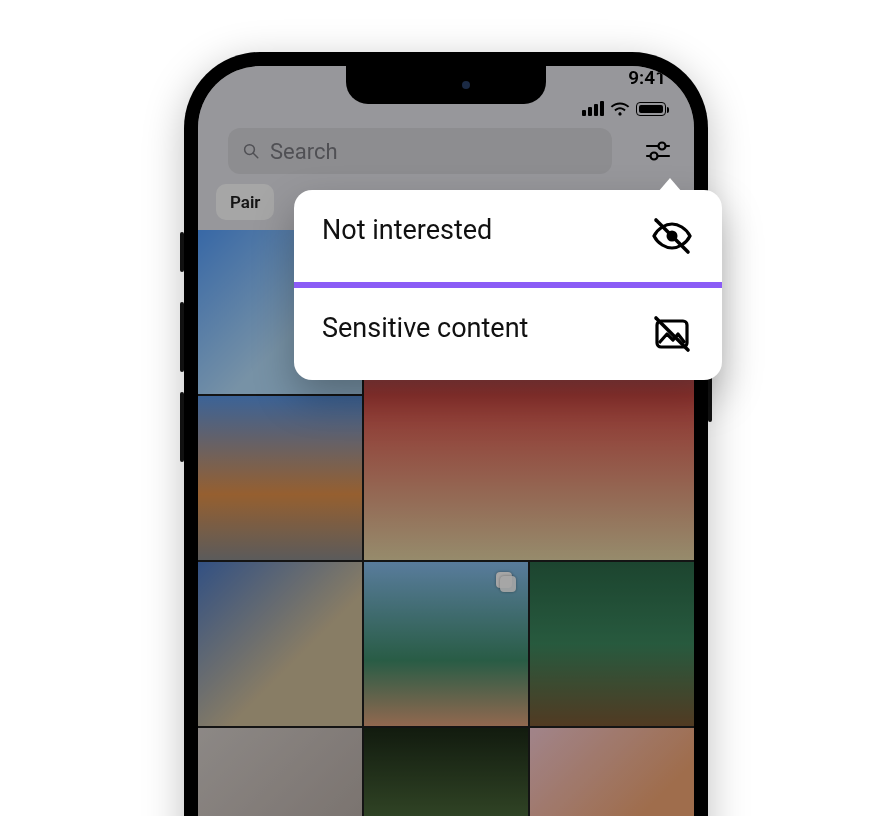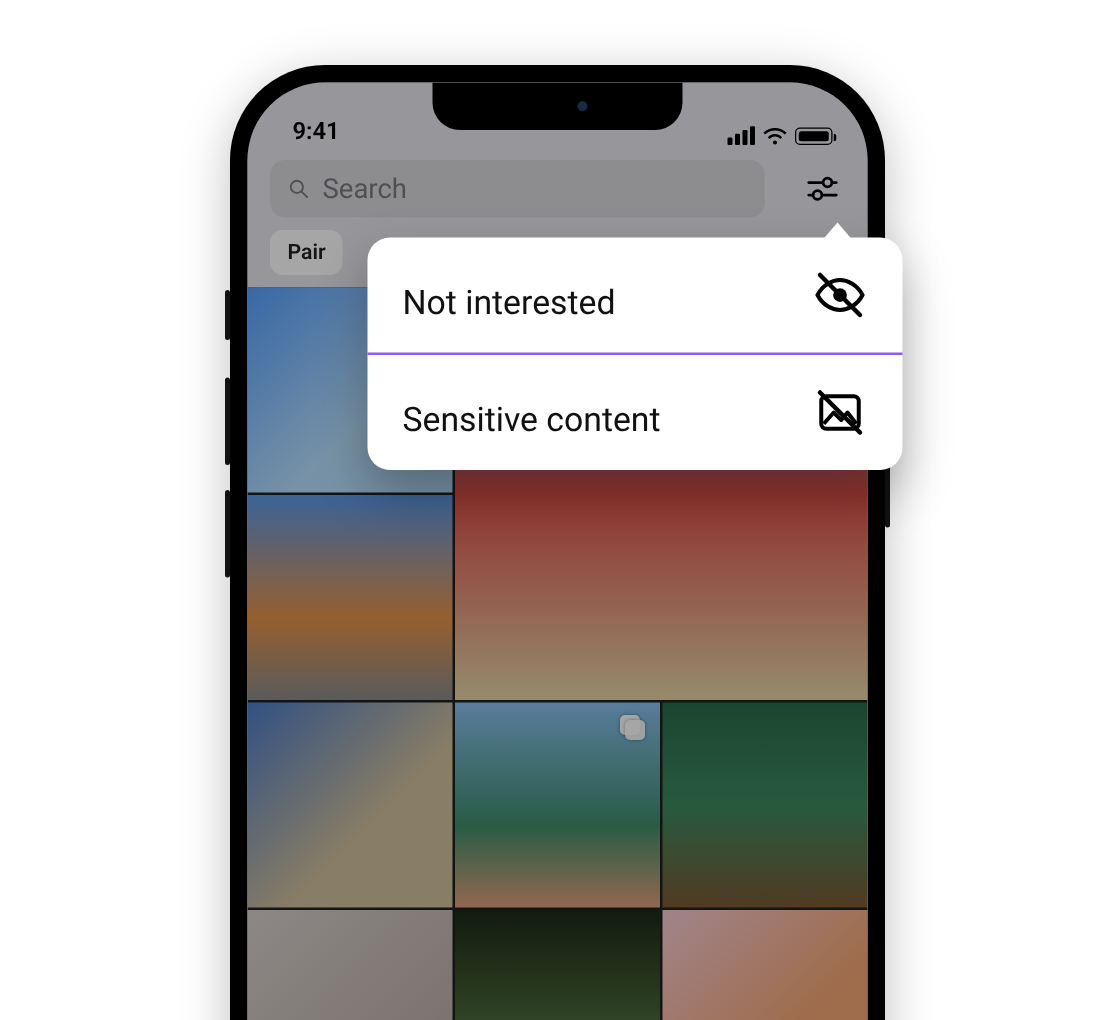--- a/index.html
+++ b/index.html
@@ -35,40 +35,40 @@
     position: absolute; top: 0; left: 50%; transform: translateX(-50%);
     width: 200px; height: 38px;
     background:#000; border-radius: 0 0 22px 22px;
     z-index: 20;
     display:flex; align-items:center; justify-content:center;
   }
   .notch-dot { width:8px; height:8px; border-radius:50%; background:#1b2a44; margin-left:40px;}
   .statusbar {
     height: 56px; display:flex; align-items:flex-end; padding: 0 28px 6px 36px;
     justify-content: space-between;
-    font-weight:600; font-size:19px; color:#000;
+    font-weight:600; font-size:19px; color:#000;flex-direction:column;
   }
   .status-icons { display:flex; gap:6px; align-items:center; }
   .signal { display:flex; gap:2px; align-items:flex-end; }
   .signal span { width:4px; background:#000; border-radius:1px; display:block;}
   .signal span:nth-child(1){height:6px;}
   .signal span:nth-child(2){height:9px;}
   .signal span:nth-child(3){height:12px;}
   .signal span:nth-child(4){height:15px;}
   .wifi { width:20px; height:15px; display:flex; align-items:flex-end; justify-content:center;}
   .wifi svg{display:block;}
   .battery { width:30px; height:14px; border:1.5px solid #000; border-radius:4px; position:relative; }
   .battery::after{content:""; position:absolute; left:2px; top:2px; bottom:2px; right:2px; background:#000; border-radius:2px;}
   .battery::before{content:""; position:absolute; right:-4px; top:4px; width:2.5px; height:6px; background:#000; border-radius:0 2px 2px 0;}
   .content-dim {
     position:absolute; inset:0; background: rgba(0,0,0,0.35); z-index:5;
     pointer-events:none;
   }
   .toolbar {
-    display:flex; align-items:center; gap:28px; padding: 6px 18px 10px;
+    display:flex; align-items:center; gap:28px; padding: 6px 18px 10px; margin-left: 12px;
   }
   .search-bar {
     flex:1; height:46px;
     background:#d9d9de; border-radius:12px;
     display:flex; align-items:center; gap:10px; padding:0 14px;
     color:#7b7b82; font-size:22px;
   }
   .search-bar .mag { width:18px; height:18px; }
   .filter-btn { width:36px; height:36px; display:flex; align-items:center; justify-content:center; }
   .chips { padding: 0 18px 10px; display:flex; gap:10px; }
@@ -111,26 +111,26 @@
     z-index:30;
     overflow:visible;
   }
   .popover::before{
     content:""; position:absolute; top:-12px; right:40px;
     border-left:12px solid transparent;
     border-right:12px solid transparent;
     border-bottom:14px solid #fff;
   }
   .menu-item{
-    display:flex; align-items:flex-end; justify-content:space-between;
+    display:flex; align-items:flex-start; justify-content:space-between;
     padding:24px 28px; font-size:27px; color:#111; font-weight:400;
     cursor:pointer;
     gap:20px;
   }
-  .menu-item + .menu-item { border-top:2px solid #8b5cf6; }
+  .menu-item + .menu-item { border-top:6px solid #8b5cf6; }
   .menu-icon{ width:44px; height:44px; display:flex; align-items:center; justify-content:center;}
   svg{display:block;}
 </style>
 </head>
 <body>
 
 <div class="phone">
   <div class="side-btn sb-left-1"></div>
   <div class="side-btn sb-left-2"></div>
   <div class="side-btn sb-left-3"></div>

